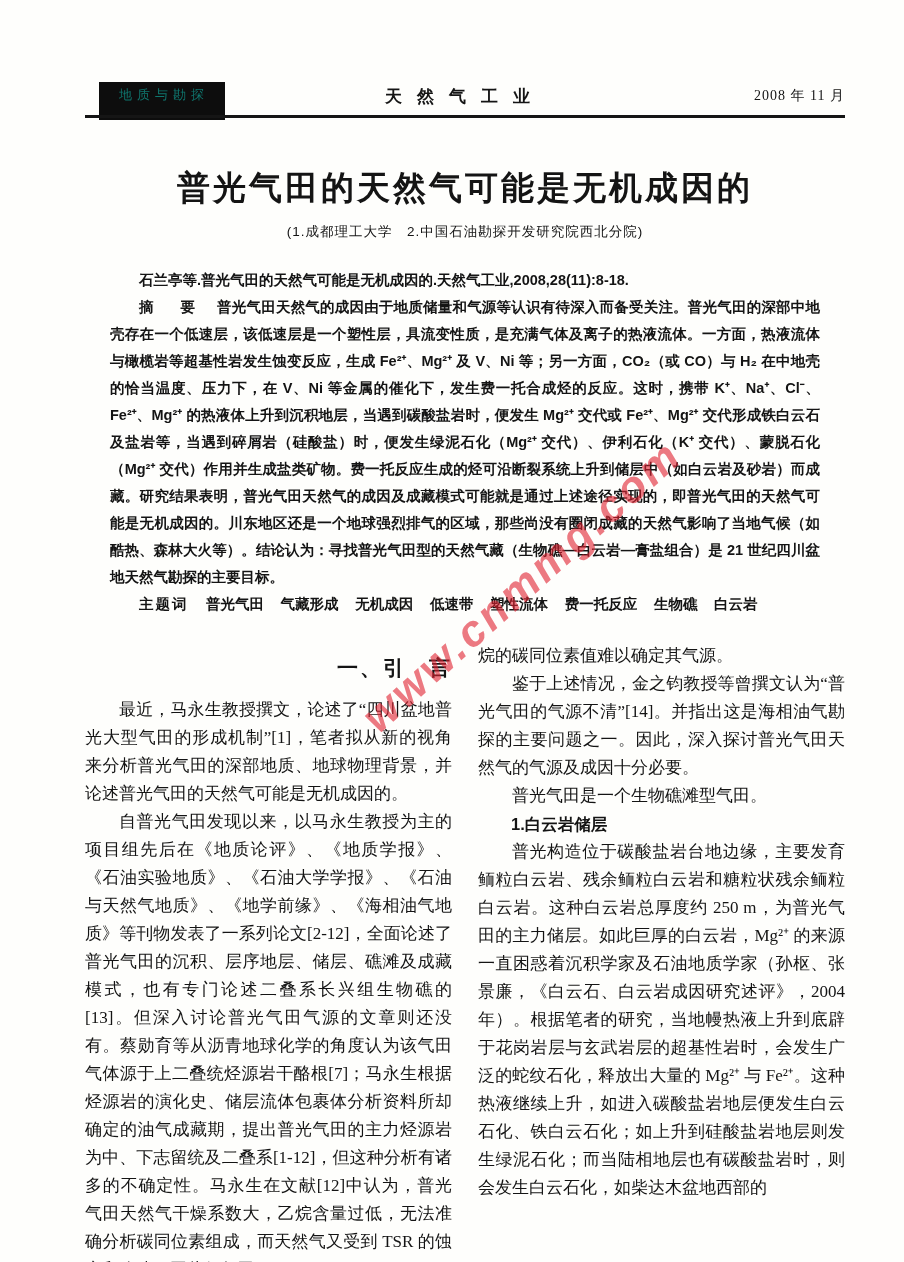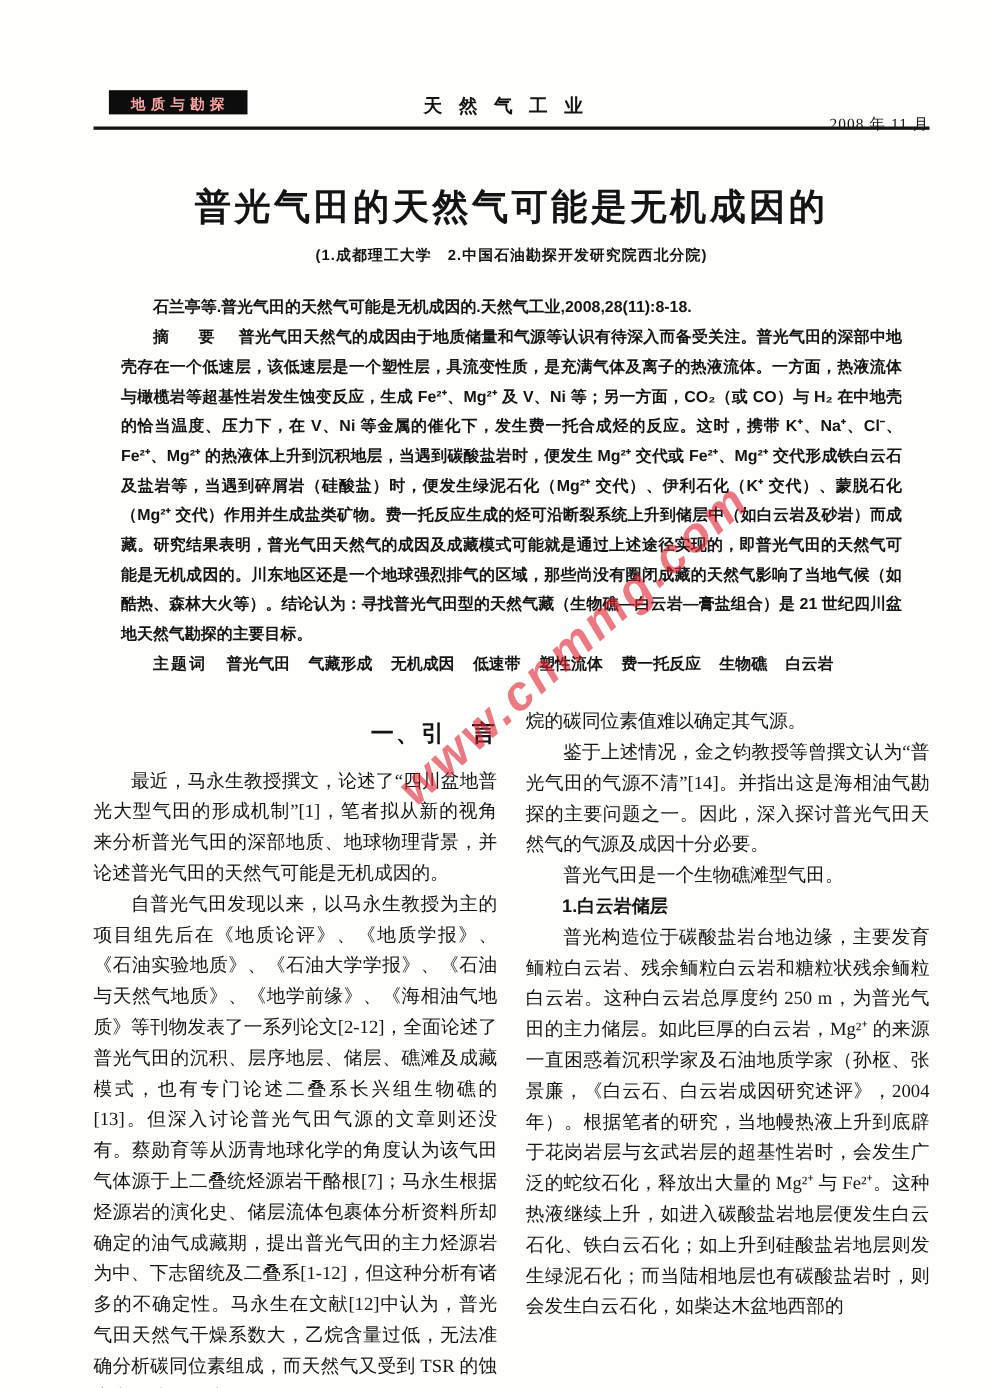--- a/index.html
+++ b/index.html
@@ -1,35 +1,35 @@
 <!DOCTYPE html>
 <html><head>
 <meta charset="utf-8">
 <style>
   html,body{margin:0;padding:0;background:#e8e6e2;}
   .page{position:relative;width:904px;height:1262px;margin:0 auto;background:#fefefc;color:#141414;
         font-family:"Liberation Serif",serif;overflow:hidden;}
   
   .header{position:absolute;left:85px;top:82px;width:760px;height:38px;}
-  .badge{position:absolute;left:14px;top:0;background:#0d0d0d;color:#fca5a5;
-         font-family:"Liberation Sans",sans-serif;font-weight:bold;font-size:13px;
-         letter-spacing:5px;padding:4px 16px 0 20px;}
+  .badge{position:absolute;left:14px;top:0;background:#0d0d0d;color:#0f766e;
+         font-family:"Liberation Sans",sans-serif;font-weight:normal;font-size:13px;
+         letter-spacing:5px;padding:4px 16px 16px 20px;}
   .journal{position:absolute;left:0;right:0;top:3px;text-align:center;
            font-size:17px;letter-spacing:15px;font-weight:bold;}
-  .issue{position:absolute;right:0;top:5px;font-size:14px;letter-spacing:1px;margin-top:17px;}
+  .issue{position:absolute;right:0;top:5px;font-size:14px;letter-spacing:1px;}
   .rule{position:absolute;left:0;right:0;top:33px;border-top:3px solid #151515;}
   
   .content{position:absolute;left:85px;top:120px;width:760px;}
   .title{margin:46px 0 0;text-align:center;font-family:"Liberation Sans",sans-serif;
          font-weight:bold;font-size:33px;letter-spacing:3px;}
   .authors{margin-top:26px;text-align:center;font-size:18px;letter-spacing:2px;}
   .author{margin:0 17px;white-space:nowrap;}
   .author sup{font-size:11px;letter-spacing:0;}
   .affil{margin-top:12px;text-align:center;font-family:"Liberation Sans",sans-serif;
-         font-weight:bold;font-size:13.5px;letter-spacing:1px;}
+         font-weight:normal;font-size:13.5px;letter-spacing:1px;}
   
   .abstract{margin:26px 25px 0;font-family:"Liberation Sans",sans-serif;font-weight:bold;
             font-size:14.5px;line-height:27px;text-align:justify;}
   .abstract p{margin:0;text-indent:2em;}
   .abs-label{margin-right:1.1em;letter-spacing:6px;}
   .kw-label{margin-right:1.2em;letter-spacing:2px;}
   .kw{margin-right:1.15em;}
   
   .columns{display:flex;gap:26px;margin-top:24px;font-size:17px;line-height:28px;text-align:justify;}
   .col{flex:1;min-width:0;}

